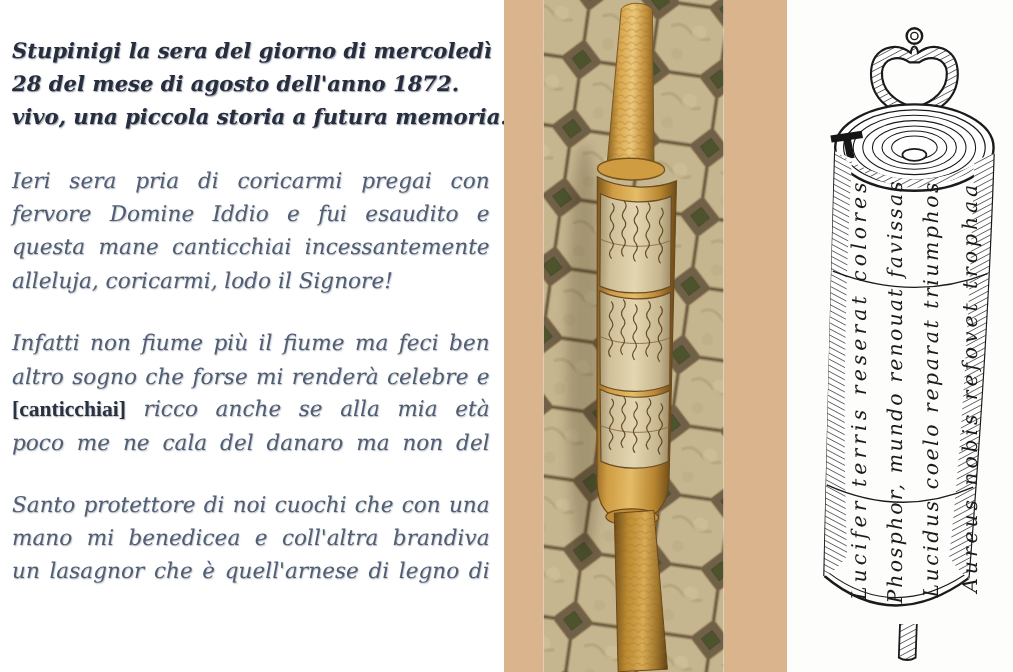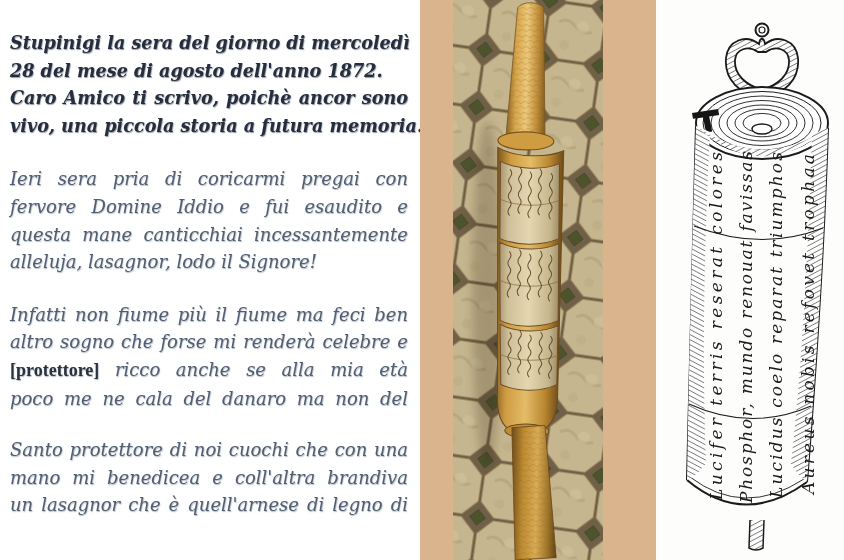--- a/index.html
+++ b/index.html
@@ -49,33 +49,32 @@
 </style>
 </head>
 <body>
 
 <div class="page">
 
   <div class="letter">
     <div class="para para-1">
       <div class="line">Stupinigi la sera del giorno di mercoledì</div>
       <div class="line short">28 del mese di agosto dell'anno 1872.</div>
-      <div class="line">Caro Amico ti scrivo, poichè ancor sono</div>
       <div class="line short">vivo, una piccola storia a futura memoria.</div>
     </div>
     <div class="para para-2">
       <div class="line">Ieri sera pria di coricarmi pregai con</div>
       <div class="line">fervore Domine Iddio e fui esaudito e</div>
       <div class="line">questa mane canticchiai incessantemente</div>
-      <div class="line short">alleluja, lasagnor, lodo il Signore!</div>
+      <div class="line short">alleluja, coricarmi, lodo il Signore!</div>
     </div>
     <div class="para para-3">
       <div class="line">Infatti non fiume più il fiume ma feci ben</div>
       <div class="line">altro sogno che forse mi renderà celebre e</div>
-      <div class="line"><span class="illegible">[protettore]</span> <span>ricco anche se alla mia età</span></div>
+      <div class="line"><span class="illegible">[canticchiai]</span> <span>ricco anche se alla mia età</span></div>
       <div class="line">poco me ne cala del danaro ma non del</div>
     </div>
     <div class="para para-4">
       <div class="line">Santo protettore di noi cuochi che con una</div>
       <div class="line">mano mi benedicea e coll'altra brandiva</div>
       <div class="line">un lasagnor che è quell'arnese di legno di</div>
     </div>
   </div>
 
   <div class="divider divider-left"></div>

